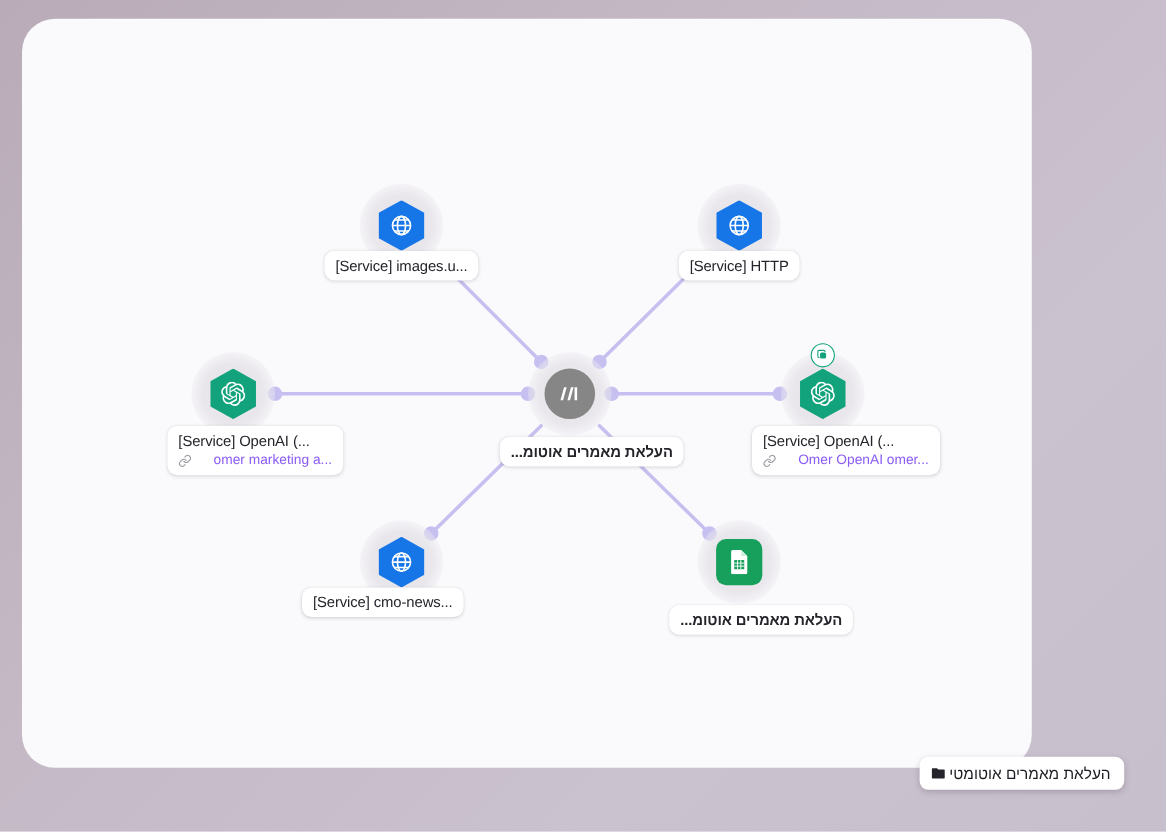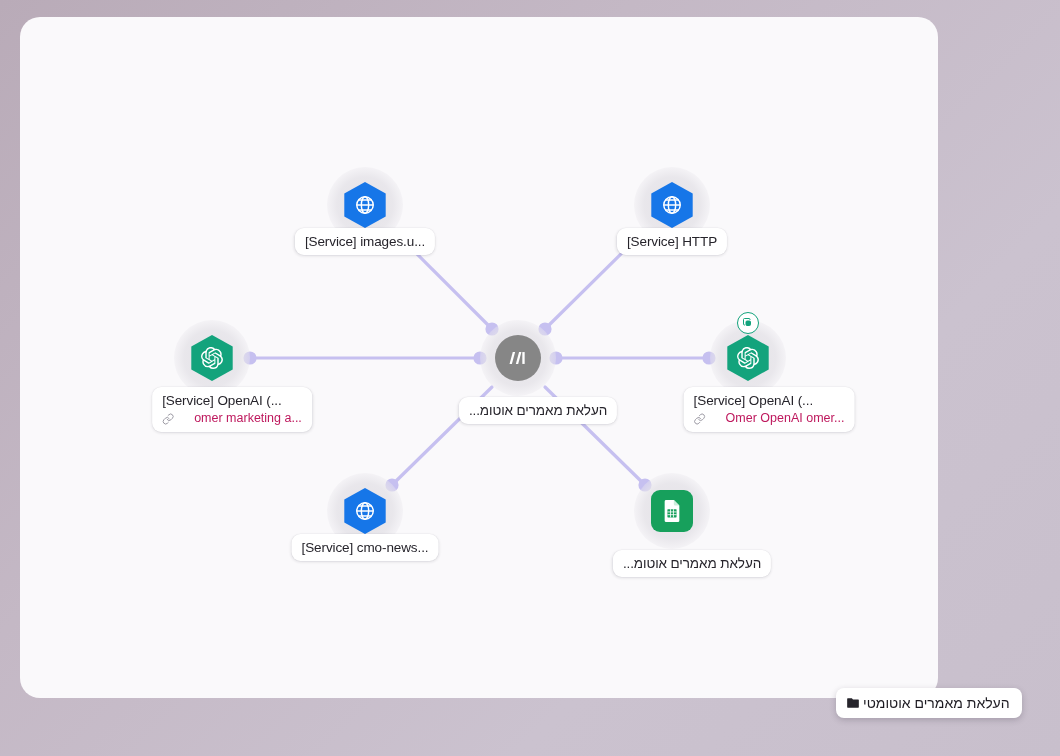--- a/index.html
+++ b/index.html
@@ -17,21 +17,21 @@
   }
 
   
   #canvas-panel {
     position: absolute;
     left: 20px;
     top: 17px;
     width: 918px;
     height: 681px;
     background: #faf9fb;
-    border-radius: 20px;
+    border-radius: 30px;
     overflow: hidden;
   }
 
   #edges-layer {
     position: absolute;
     inset: 0;
     width: 100%;
     height: 100%;
   }
 
@@ -125,29 +125,29 @@
   .label-title {
     font-size: 13.5px;
     line-height: 17px;
     color: #26242b;
     letter-spacing: -0.1px;
   }
 
   .label-sub {
     font-size: 12.5px;
     line-height: 17px;
-    color: #be185d;
+    color: #8b5cf6;
     display: flex;
     align-items: center;
     gap: 20px;
     justify-content: flex-start;
     margin-top: 1px;
   }
 
-  .label-rtl .label-title { direction: rtl; }
+  .label-rtl .label-title { direction: rtl; font-weight: bold; }
 
   .link-icon {
     display: inline-block;
     width: 12px;
     height: 12px;
     flex: 0 0 12px;
     color: #9b99a3;
   }
 
   
@@ -331,21 +331,21 @@
             <circle cx="12" cy="12" r="9"></circle>
             <ellipse cx="12" cy="12" rx="4" ry="9"></ellipse>
             <line x1="3" y1="12" x2="21" y2="12"></line>
             <line x1="4.6" y1="6.6" x2="19.4" y2="6.6"></line>
             <line x1="4.6" y1="17.4" x2="19.4" y2="17.4"></line>
           </svg>
         </span>
       </div>
     </div>
   </div>
-  <div class="node-label" style="left:345px; top:517px;">
+  <div class="node-label" style="left:328px; top:517px;">
     <div class="label-title">[Service] cmo-news...</div>
   </div>
 
   <div class="node" style="left:652px; top:494px;">
     <div class="node-halo"></div>
     <div class="node-shape">
       <div class="rounded-shape">
         <span>
           <svg width="20" height="22" viewBox="0 0 20 24" fill="#ffffff">
             <path d="M12 0H3.5A1.5 1.5 0 0 0 2 1.5v21A1.5 1.5 0 0 0 3.5 24h13a1.5 1.5 0 0 0 1.5-1.5V6z" fill="#ffffff"></path>

